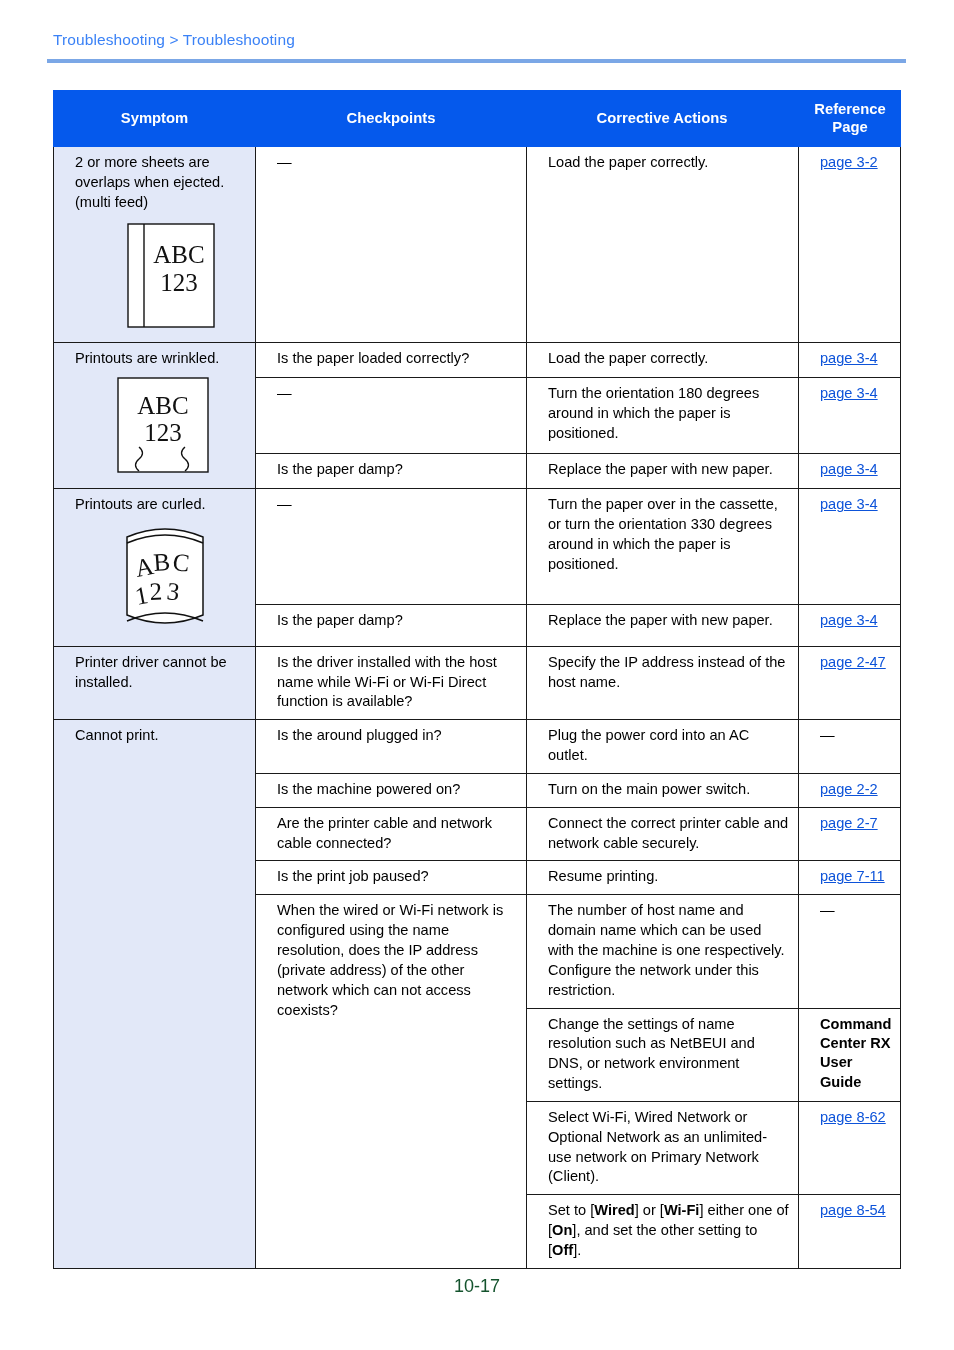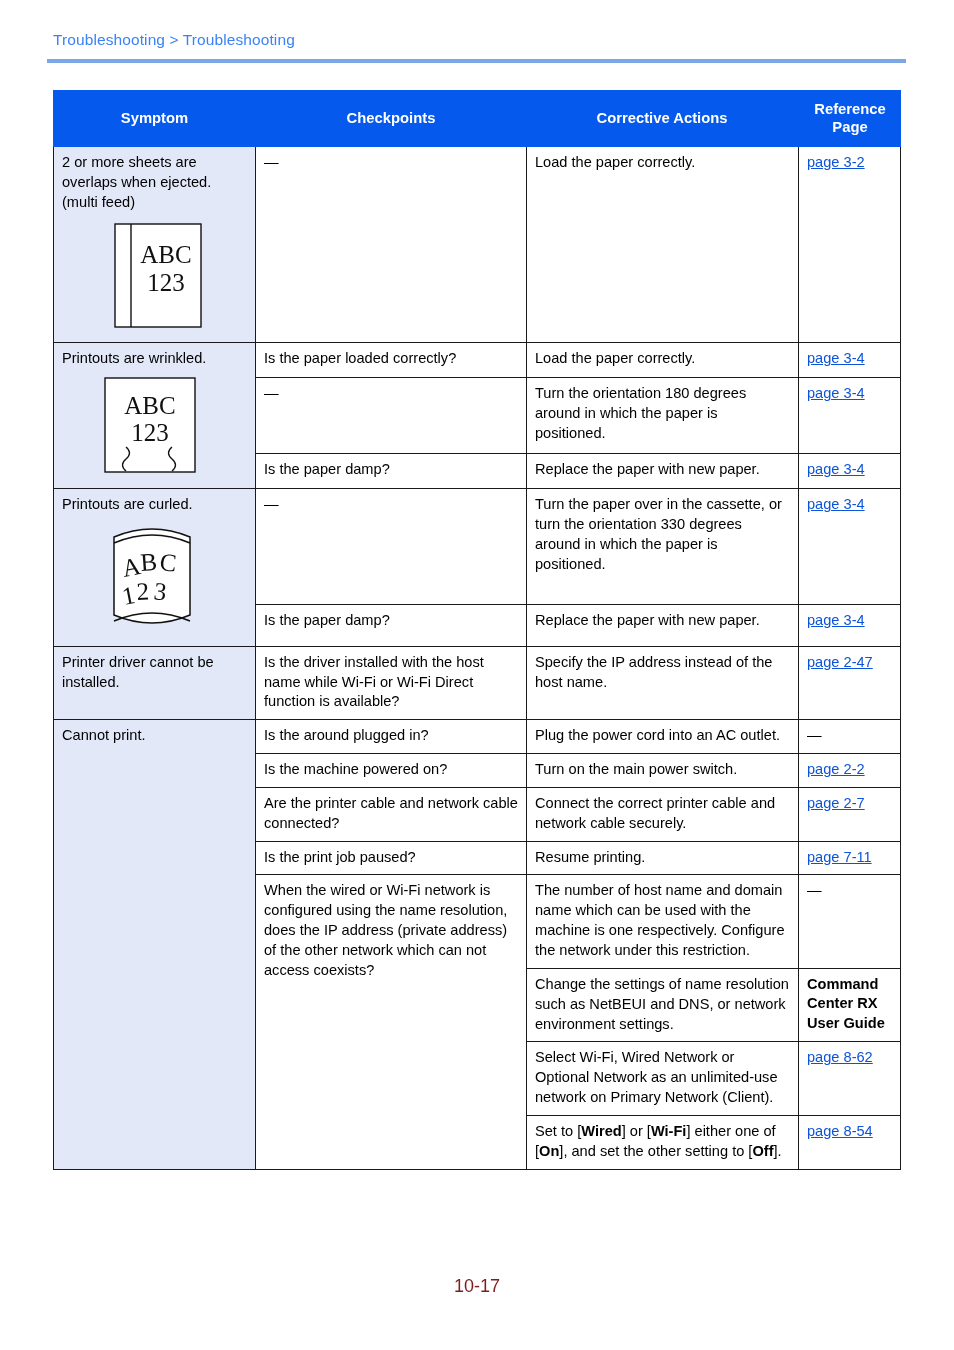--- a/index.html
+++ b/index.html
@@ -48,21 +48,21 @@
     width: 847px;
   }
   table.t {
     border-collapse: collapse;
     width: 847px;
     table-layout: fixed;
   }
   table.t td, table.t th {
     border: 1px solid #1a1a1a;
     vertical-align: top;
-    padding: 6px 8px 7px 8px;
+    padding: 6px 8px 7px 21px;
     font-size: 14.6px;
     line-height: 1.36;
     font-weight: normal;
     text-align: left;
   }
   table.t thead th {
     background: #0559ec;
     color: #ffffff;
     font-weight: bold;
     text-align: center;
@@ -101,21 +101,21 @@
   .illus-wrinkle { margin: 8px 0 2px 42px; }
   .illus-curl { margin: 6px 0 2px 42px; }
 
   .footer-page {
     position: absolute;
     left: 0;
     top: 1276px;
     width: 954px;
     text-align: center;
     font-size: 18px;
-    color: #7f1d1d;
+    color: #14532d;
   }
 </style>
 </head>
 <body>
 
 <div class="page">
 
   <div class="breadcrumb">Troubleshooting &gt; Troubleshooting</div>
   <div class="header-rule"></div>
 

